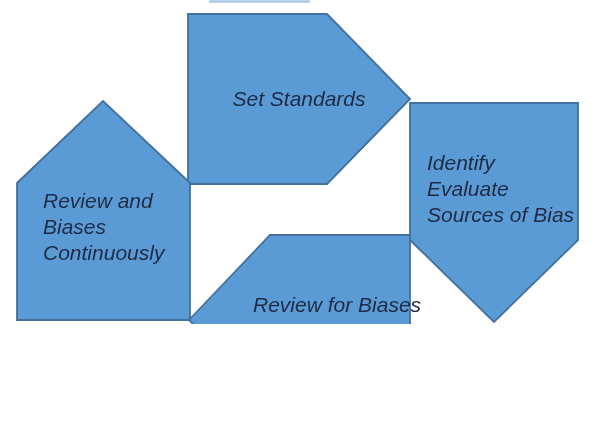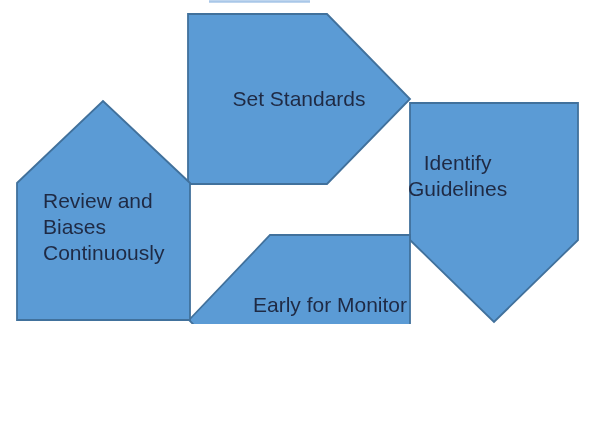--- a/index.html
+++ b/index.html
@@ -7,20 +7,21 @@
     padding: 0;
     background: var(--background, #fff);
   }
   .stage {
     position: relative;
     width: 600px;
     height: 324px;
     overflow: hidden;
     background: var(--background, #fff);
     font-family: "Liberation Sans", sans-serif;
+    font-style: italic;
   }
   .stage svg {
     position: absolute;
     left: 0;
     top: 0;
   }
   .pent {
     fill: var(--shape_fill, #5B9BD5);
     stroke: var(--shape_border, #41719C);
     stroke-width: 1.8;
@@ -61,27 +62,28 @@
 
     <polygon class="pent" points="17,183 103,101 190,183 190,320 17,320"></polygon>
   </svg>
 
   <div class="node-text center" style="left:188px; top:14px; width:222px; height:170px;">
     <div>
       <div>Set Standards</div>
     </div>
   </div>
 
-  <div class="node-text" style="left:408px; top:150px;text-align:center;">
+  <div class="node-text" style="left:427px; top:150px;">
     <div>Identify</div>
-    <div>Guidelines</div>
+    <div>Evaluate</div>
+    <div>Sources of Bias</div>
   </div>
 
   <div class="node-text" style="left:253px; top:292px;">
-    <div>Early for Monitor</div>
+    <div>Review for Biases</div>
   </div>
 
   <div class="node-text" style="left:43px; top:188px;">
     <div>Review and</div>
     <div>Biases</div>
     <div>Continuously</div>
   </div>
 
 </div>
 

